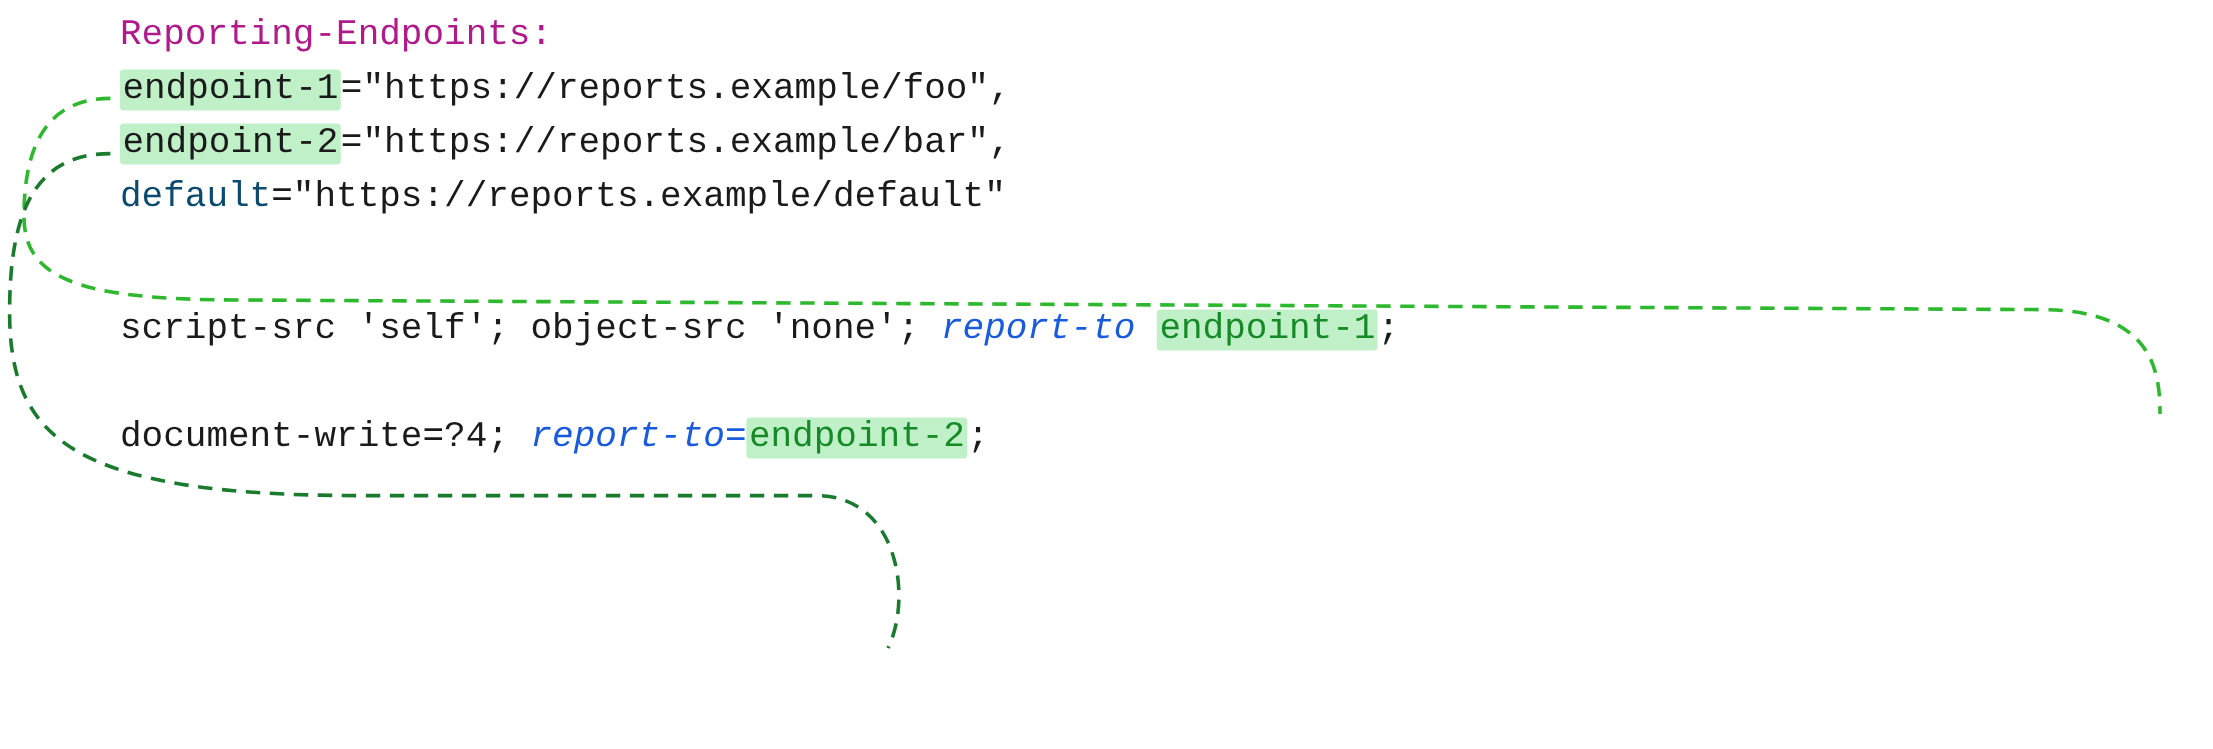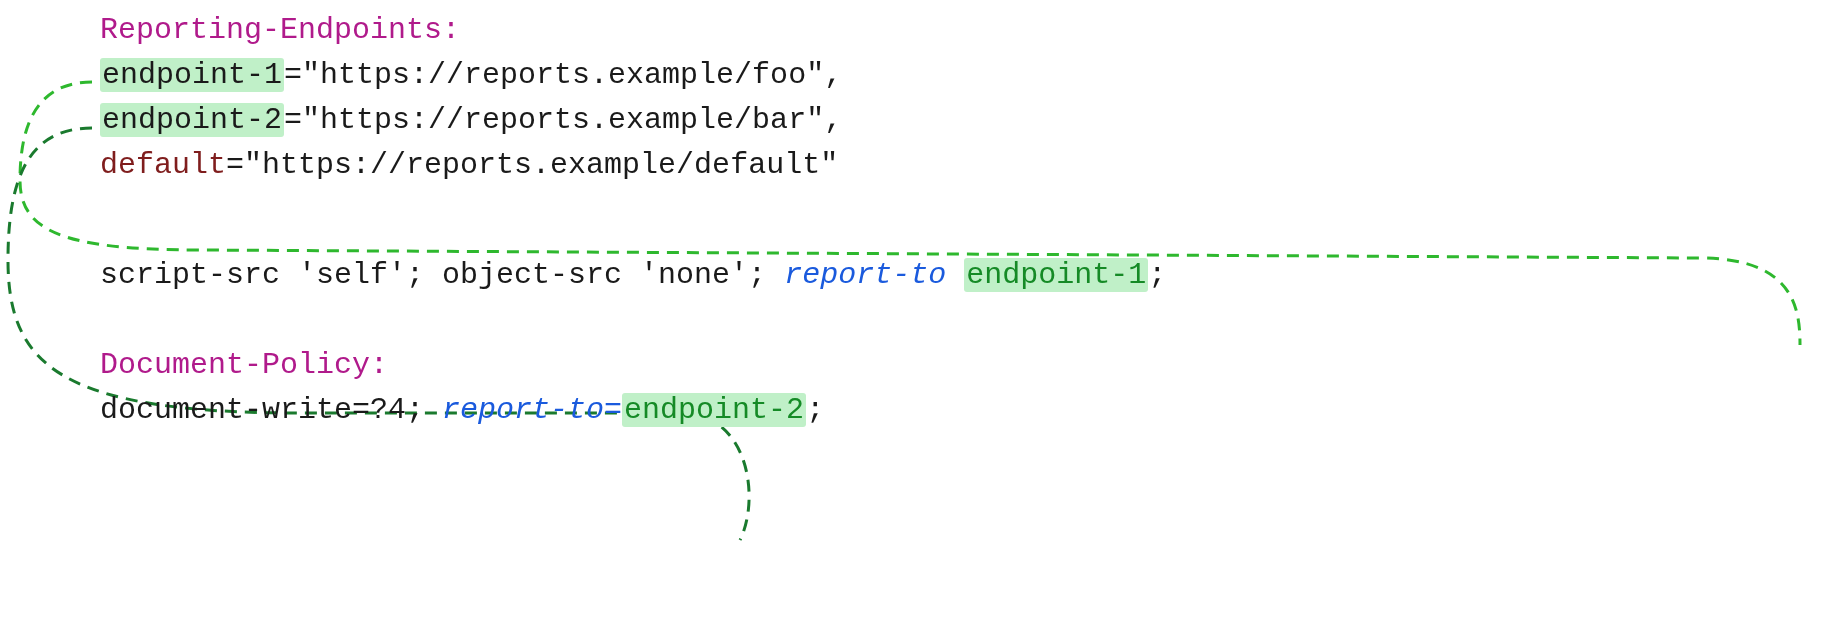--- a/index.html
+++ b/index.html
@@ -39,21 +39,21 @@
       white-space: nowrap;
     }
     .header {
       color: #b01a8b;
       margin-top: 28px;
     }
     .text {
       color: #1a1a1a;
     }
     .gray {
-      color: #7f1d1d;
+      color: #0c4a6e;
       text-align: center;
     }
     .report-to {
       color: #1a5add;
       font-style: italic;
     }
     .highlight {
       background-color: #c0f0c8;
       border-radius: 3px;
       padding: 0 2px;
@@ -111,19 +111,16 @@
   <div class="code-block">
     <div class="line">
       <span class="text">script-src 'self'; object-src 'none'; </span><span class="report-to">report-to </span><span class="highlight-green">endpoint-1</span><span class="text">;</span>
     </div>
   </div>
 
   <div class="spacer"></div>
 
   <div class="code-block">
     <div class="line">
-      <span class="header">Document-Policy:</span>
-    </div>
-    <div class="line">
       <span class="text">document-write=?4; </span><span class="report-to">report-to=</span><span class="highlight-green">endpoint-2</span><span class="text">;</span>
     </div>
   </div>
 </div>
 
 </body></html>

